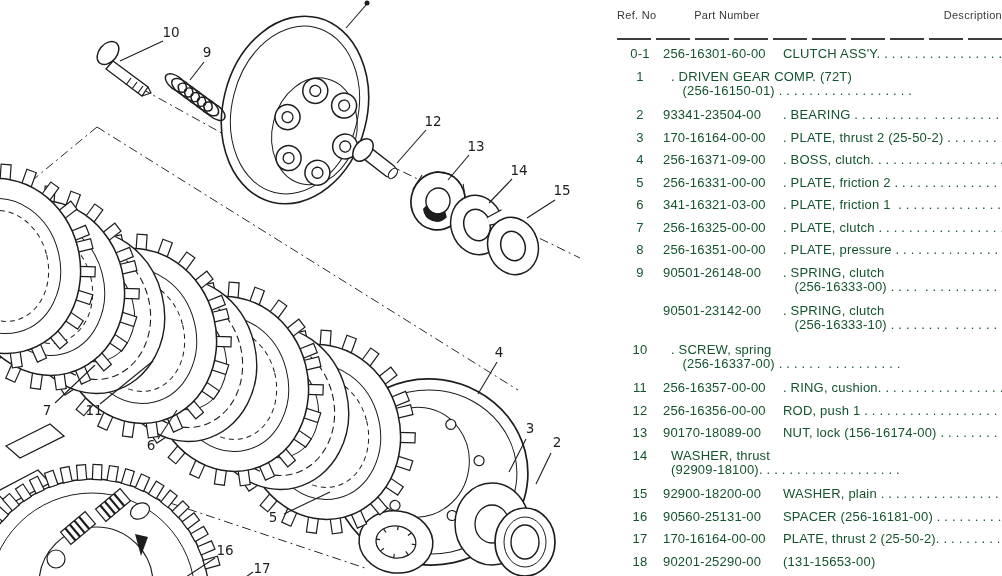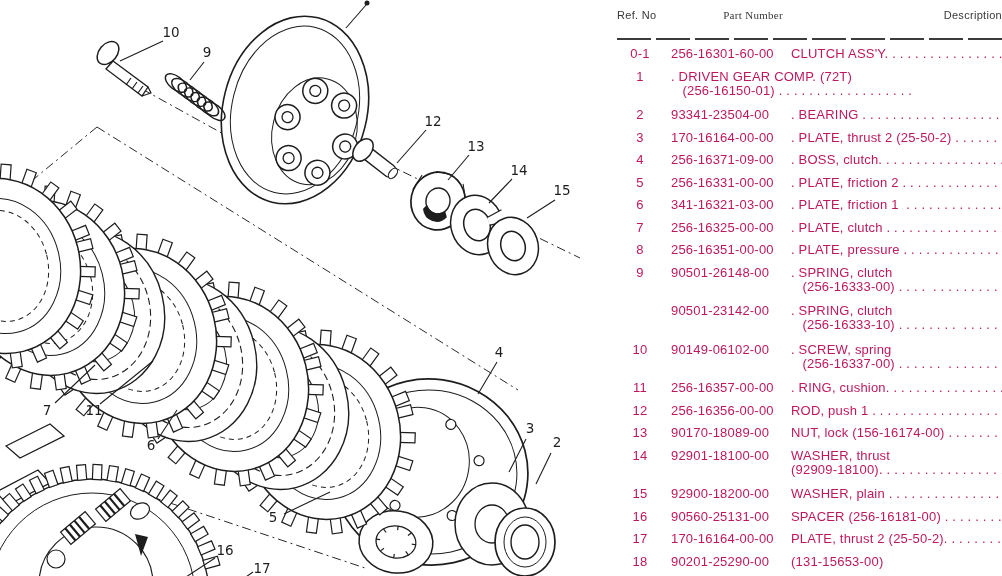--- a/index.html
+++ b/index.html
@@ -5,29 +5,29 @@
   html,body{margin:0;padding:0;}
   body{
     width:1002px;height:576px;overflow:hidden;background:#ffffff;
     font-family:"Liberation Sans",sans-serif;color:#1b1b1b;
   }
   .page{position:relative;width:1002px;height:576px;background:#fff;}
   #diagram{position:absolute;left:0;top:0;overflow:hidden;}
   .ptable{position:absolute;left:617px;top:0;width:385px;height:576px;overflow:hidden;}
   .thead{display:flex;padding-top:9px;height:27px;font-size:11px;color:#383838;letter-spacing:.3px;}
   .h-ref{width:46px;flex:none;}
-  .h-part{width:112px;margin-left:8px;text-align:right;flex:none;font-family:Liberation Serif, serif;}
+  .h-part{width:112px;margin-left:8px;text-align:center;flex:none;}
   .h-desc{flex:1;margin-left:8px;text-align:right;}
   .rule{height:2px;margin-top:2px;
     background:repeating-linear-gradient(90deg,#3c3c3c 0 34px,rgba(0,0,0,0) 34px 39px);}
   .rows{padding-top:7px;}
-  .trow{display:flex;font-size:13px;line-height:14px;margin-bottom:8.5px;letter-spacing:.2px;color:#be185d;}
+  .trow{display:flex;font-size:13px;line-height:14px;margin-bottom:8.5px;letter-spacing:.2px;color:#14532d;}
   .trow.two{margin-bottom:10.5px;}
   .c-ref{width:46px;text-align:center;flex:none;}
-  .c-part{width:112px;margin-left:8px;flex:none;white-space:nowrap;}
+  .c-part{width:112px;flex:none;white-space:nowrap;}
   .c-desc{flex:1;margin-left:8px;min-width:0;overflow:hidden;}
   .c-desc div{white-space:pre;}
 </style>
 </head>
 <body>
 
 <div class="page">
 
   <svg id="diagram" width="620" height="576" viewBox="0 0 620 576">
 
@@ -453,21 +453,20 @@
         <div class="trow two">
           <div class="c-ref"></div>
           <div class="c-part">90501-23142-00</div>
           <div class="c-desc">
             <div>. SPRING, clutch</div>
             <div>   (256-16333-10) . . . . . . . .  . . . . . . . .</div>
           </div>
         </div>
         <div class="trow two">
           <div class="c-ref">10</div>
-          <div class="c-part">90149-06102-00</div>
           <div class="c-desc">
             <div>. SCREW, spring</div>
             <div>   (256-16337-00) . . . . . .  . . . . . . . . . .</div>
           </div>
         </div>
         <div class="trow">
           <div class="c-ref">11</div>
           <div class="c-part">256-16357-00-00</div>
           <div class="c-desc">
             <div>. RING, cushion. . . . . . . . . . . . . . . . . . . .</div>
@@ -482,21 +481,20 @@
         </div>
         <div class="trow">
           <div class="c-ref">13</div>
           <div class="c-part">90170-18089-00</div>
           <div class="c-desc">
             <div>NUT, lock (156-16174-00) . . . . . . . . . . .</div>
           </div>
         </div>
         <div class="trow two">
           <div class="c-ref">14</div>
-          <div class="c-part">92901-18100-00</div>
           <div class="c-desc">
             <div>WASHER, thrust</div>
             <div>(92909-18100). . . . . . . . . . . . . . . . . . .</div>
           </div>
         </div>
         <div class="trow">
           <div class="c-ref">15</div>
           <div class="c-part">92900-18200-00</div>
           <div class="c-desc">
             <div>WASHER, plain . . . . . . . . . . . . . . . . . . .</div>

